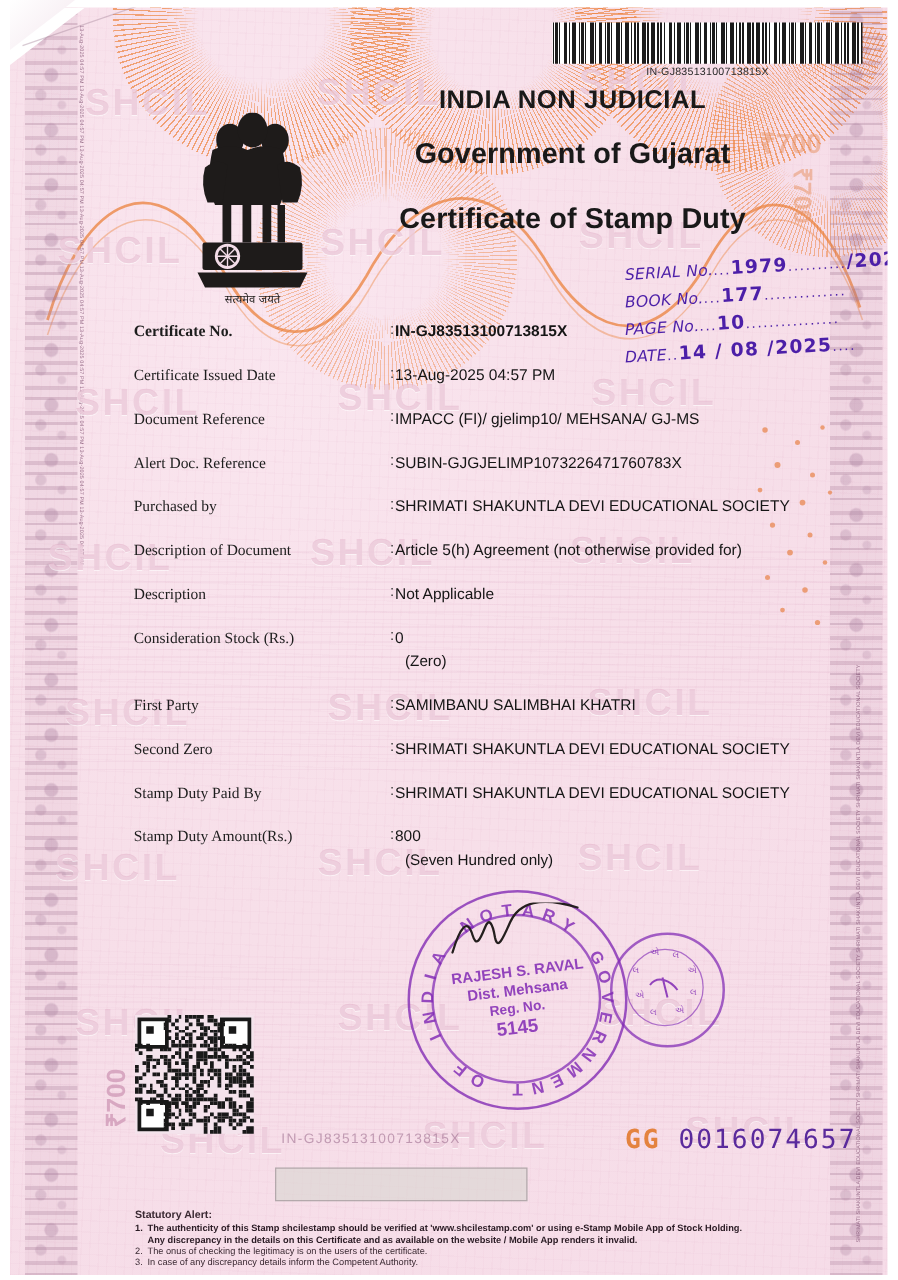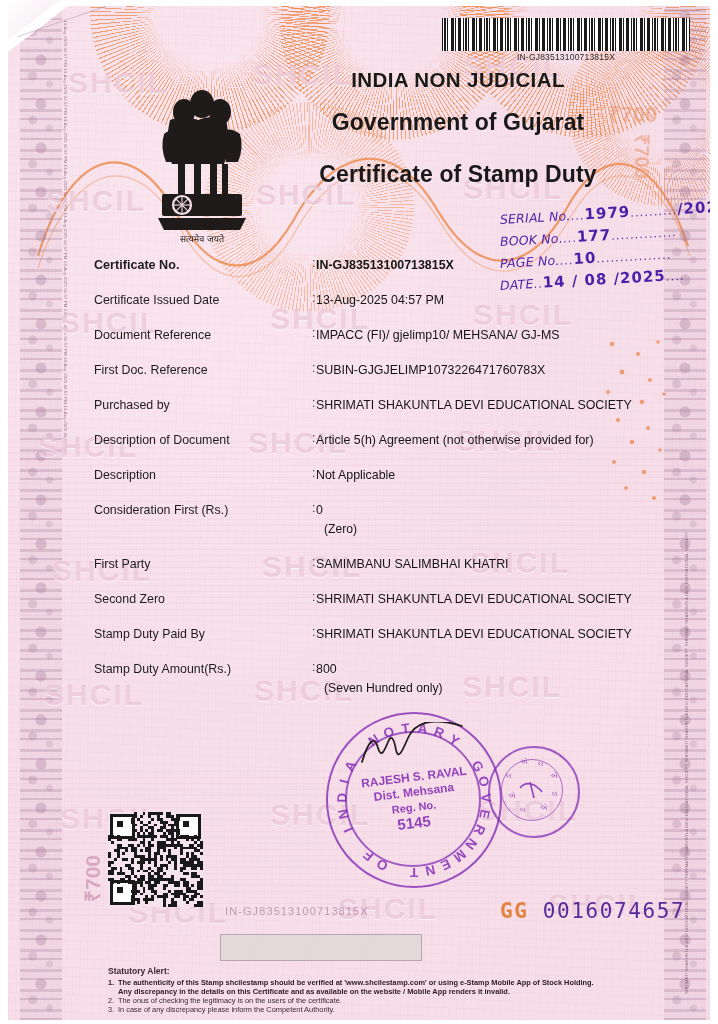--- a/index.html
+++ b/index.html
@@ -73,21 +73,21 @@
   
   .wm-shcil{position:absolute;font-size:30px;font-weight:bold;letter-spacing:2px;
      color:rgba(226,176,200,.55);pointer-events:none;
      text-shadow:0 1px 0 rgba(255,255,255,.6);}
   .wm-rupee{position:absolute;color:rgba(232,150,105,.55);font-weight:bold;pointer-events:none;}
   .wm-rupee-pink{position:absolute;color:rgba(205,150,180,.75);font-weight:bold;pointer-events:none;}
 
   
   #fields{position:absolute;left:86px;top:252px;width:600px;}
   .row{position:relative;height:35px;}
-  .lbl{position:absolute;left:0;top:0;font-size:12.4px;color:#1d1d1d;white-space:nowrap;}
+  .lbl{position:absolute;left:13px;top:0;font-size:12.4px;color:#1d1d1d;white-space:nowrap;font-family:Liberation Serif, serif;}
   .lbl.bold{font-weight:bold;font-size:12.6px;}
   .colon{position:absolute;left:218px;top:-2px;font-size:12px;color:#3a3a3a;}
   .val{position:absolute;left:222px;top:0;font-size:12.4px;color:#151515;white-space:nowrap;}
   .val.bold{font-weight:bold;}
   .subval{position:absolute;left:230px;top:19px;font-size:12.2px;color:#151515;}
 
   
   #hand{position:absolute;left:492px;top:204px;width:215px;
      color:#4c1fa8;font-family:"DejaVu Sans", sans-serif;}
   .hline{position:relative;height:22px;font-size:12.5px;white-space:nowrap;
@@ -288,41 +288,41 @@
         <div class="lbl">Certificate Issued Date</div>
         <div class="colon">:</div>
         <div class="val">13-Aug-2025 04:57 PM</div>
       </div>
       <div class="row">
         <div class="lbl">Document Reference</div>
         <div class="colon">:</div>
         <div class="val">IMPACC (FI)/ gjelimp10/ MEHSANA/ GJ-MS</div>
       </div>
       <div class="row">
-        <div class="lbl">First Doc. Reference</div>
+        <div class="lbl">Alert Doc. Reference</div>
         <div class="colon">:</div>
         <div class="val">SUBIN-GJGJELIMP1073226471760783X</div>
       </div>
       <div class="row">
         <div class="lbl">Purchased by</div>
         <div class="colon">:</div>
         <div class="val">SHRIMATI SHAKUNTLA DEVI EDUCATIONAL SOCIETY</div>
       </div>
       <div class="row">
         <div class="lbl">Description of Document</div>
         <div class="colon">:</div>
         <div class="val">Article 5(h) Agreement (not otherwise provided for)</div>
       </div>
       <div class="row">
         <div class="lbl">Description</div>
         <div class="colon">:</div>
         <div class="val">Not Applicable</div>
       </div>
       <div class="row" style="height: 52px;">
-        <div class="lbl">Consideration First (Rs.)</div>
+        <div class="lbl">Consideration Stock (Rs.)</div>
         <div class="colon">:</div>
         <div class="val">0</div>
         <div class="subval">(Zero)</div>
       </div>
       <div class="row" style="margin-top: 2px;">
         <div class="lbl">First Party</div>
         <div class="colon">:</div>
         <div class="val">SAMIMBANU SALIMBHAI KHATRI</div>
       </div>
       <div class="row">
@@ -872,21 +872,21 @@
         <div class="stat-item strong">
           <span class="n"></span>
           <span>Any discrepancy in the details on this Certificate and as available on the website / Mobile App renders it invalid.</span>
         </div>
         <div class="stat-item">
           <span class="n">2.</span>
           <span>The onus of checking the legitimacy is on the users of the certificate.</span>
         </div>
         <div class="stat-item">
           <span class="n">3.</span>
-          <span>In case of any discrepancy please inform the Competent Authority.</span>
+          <span>In case of any discrepancy details inform the Competent Authority.</span>
         </div>
       </div>
   </div>
 
   <div id="torn"></div>
   <div id="fold-line"></div>
 </div>
 <div id="torn2"></div>
 
 </body></html>

